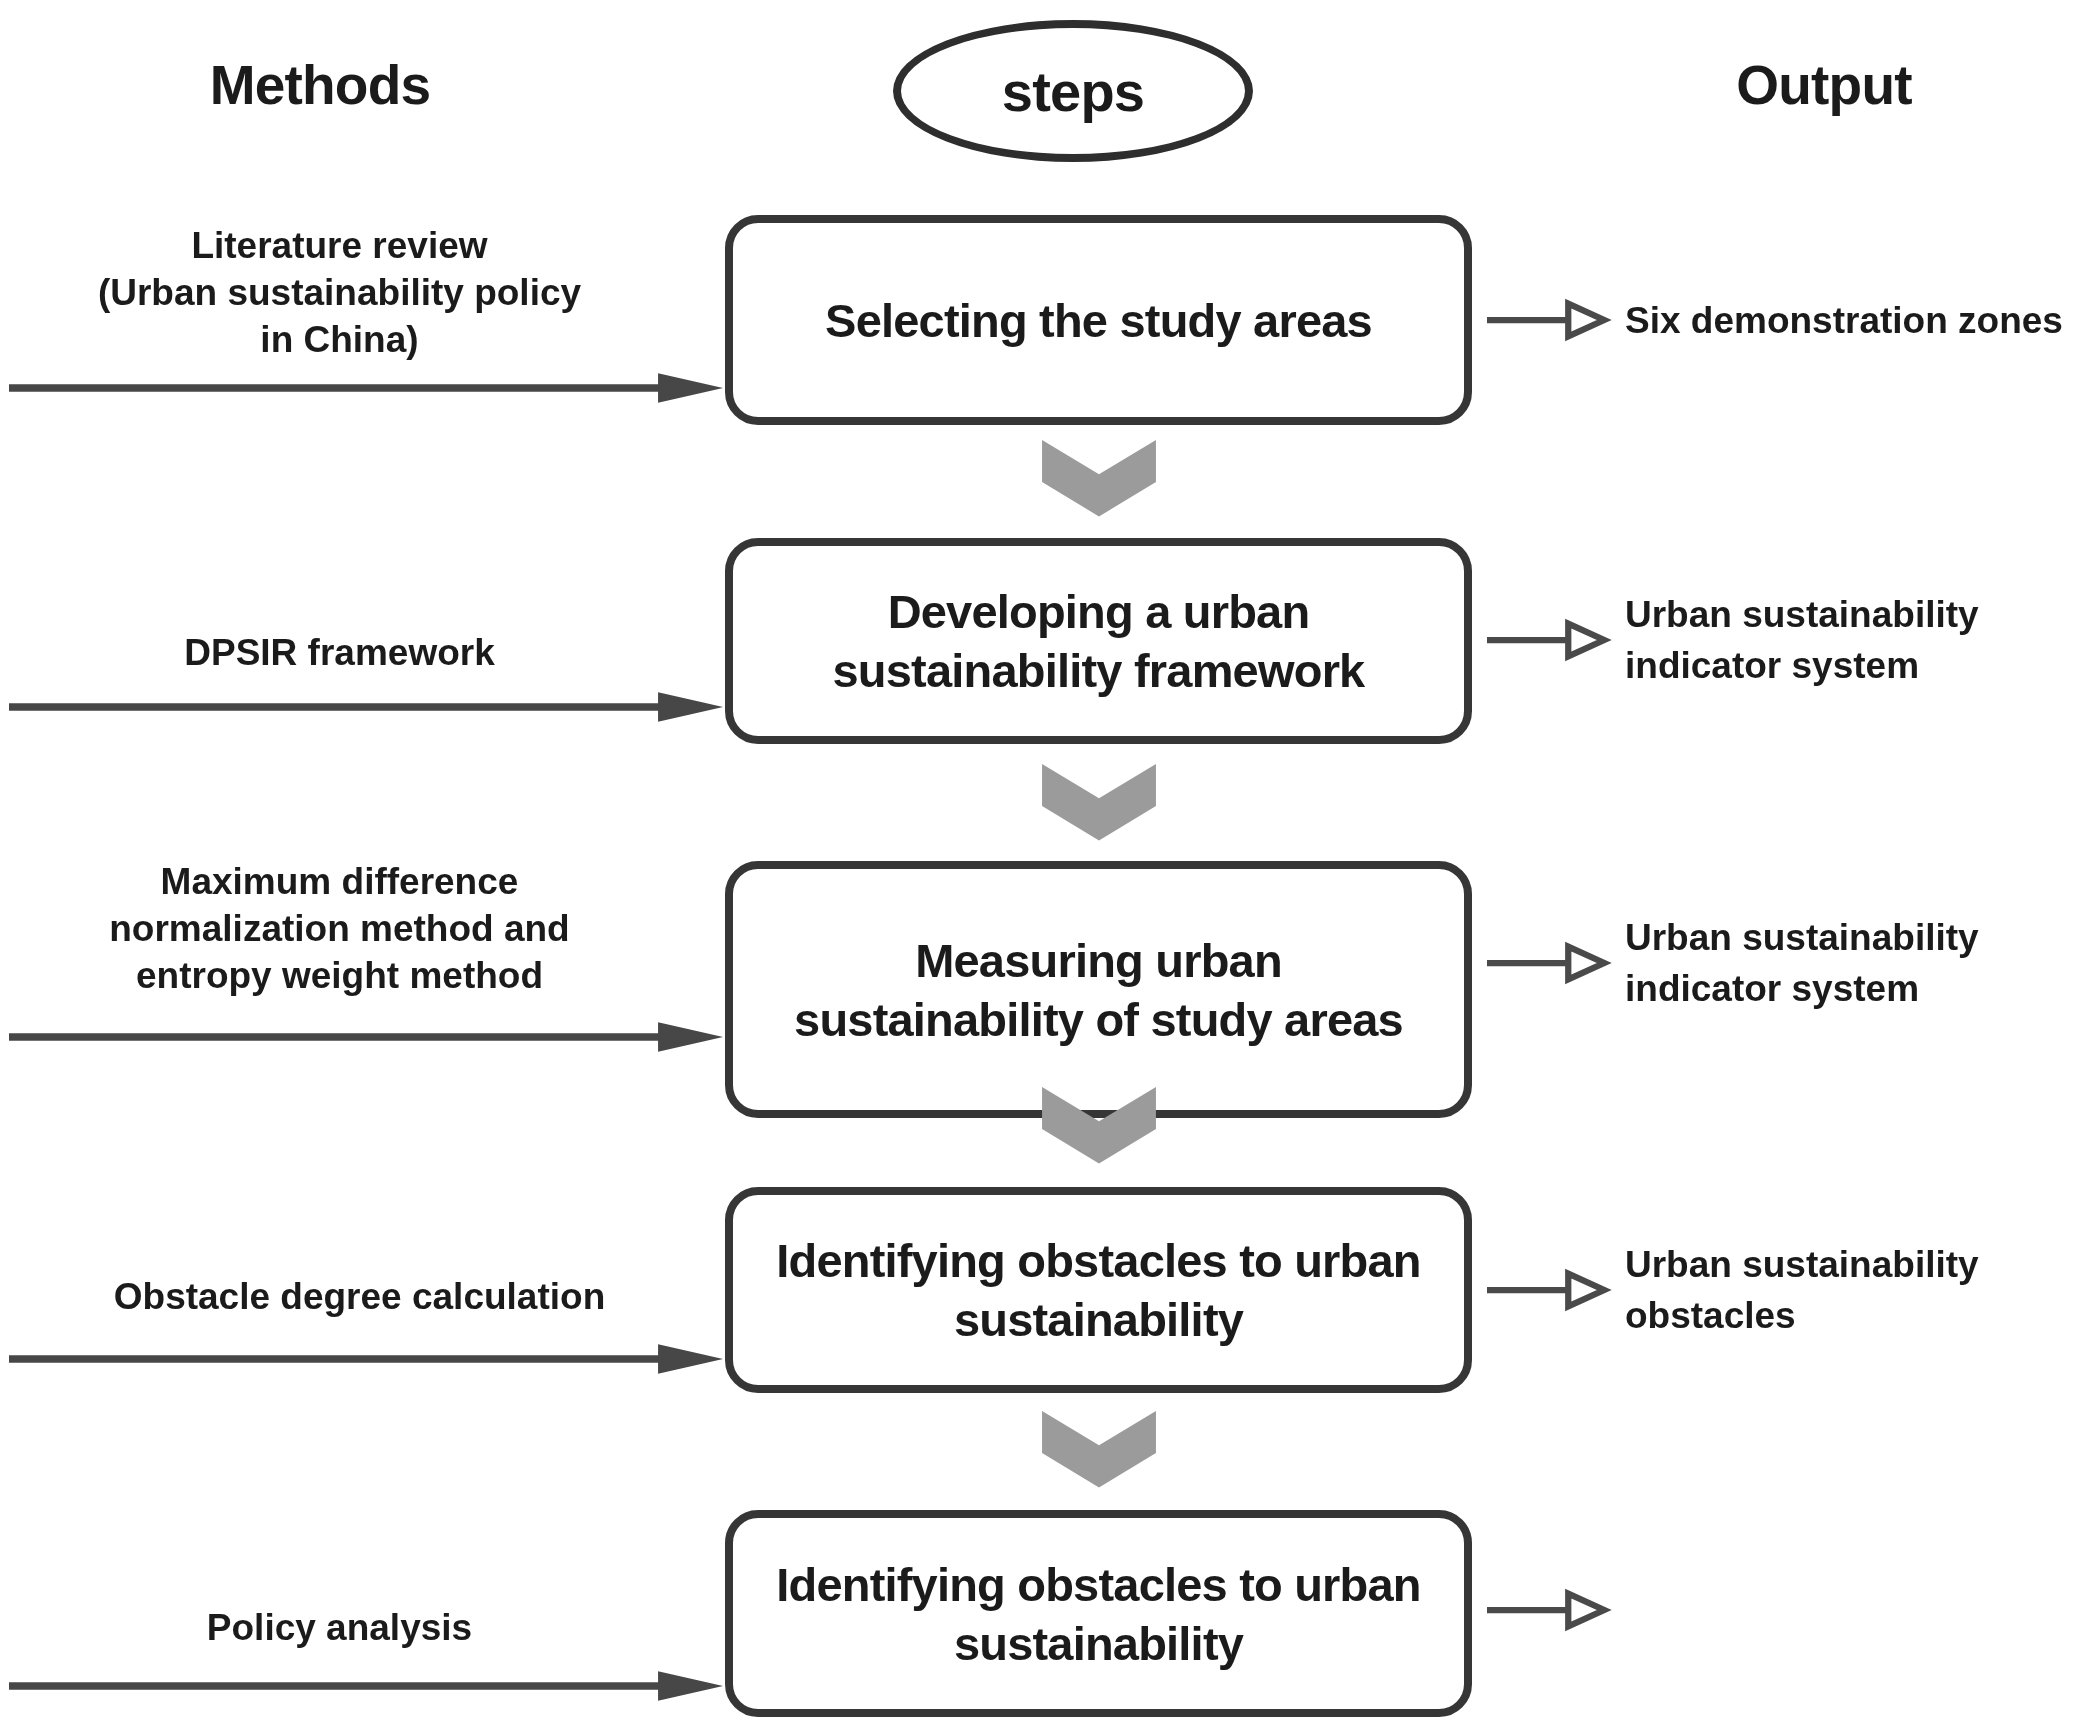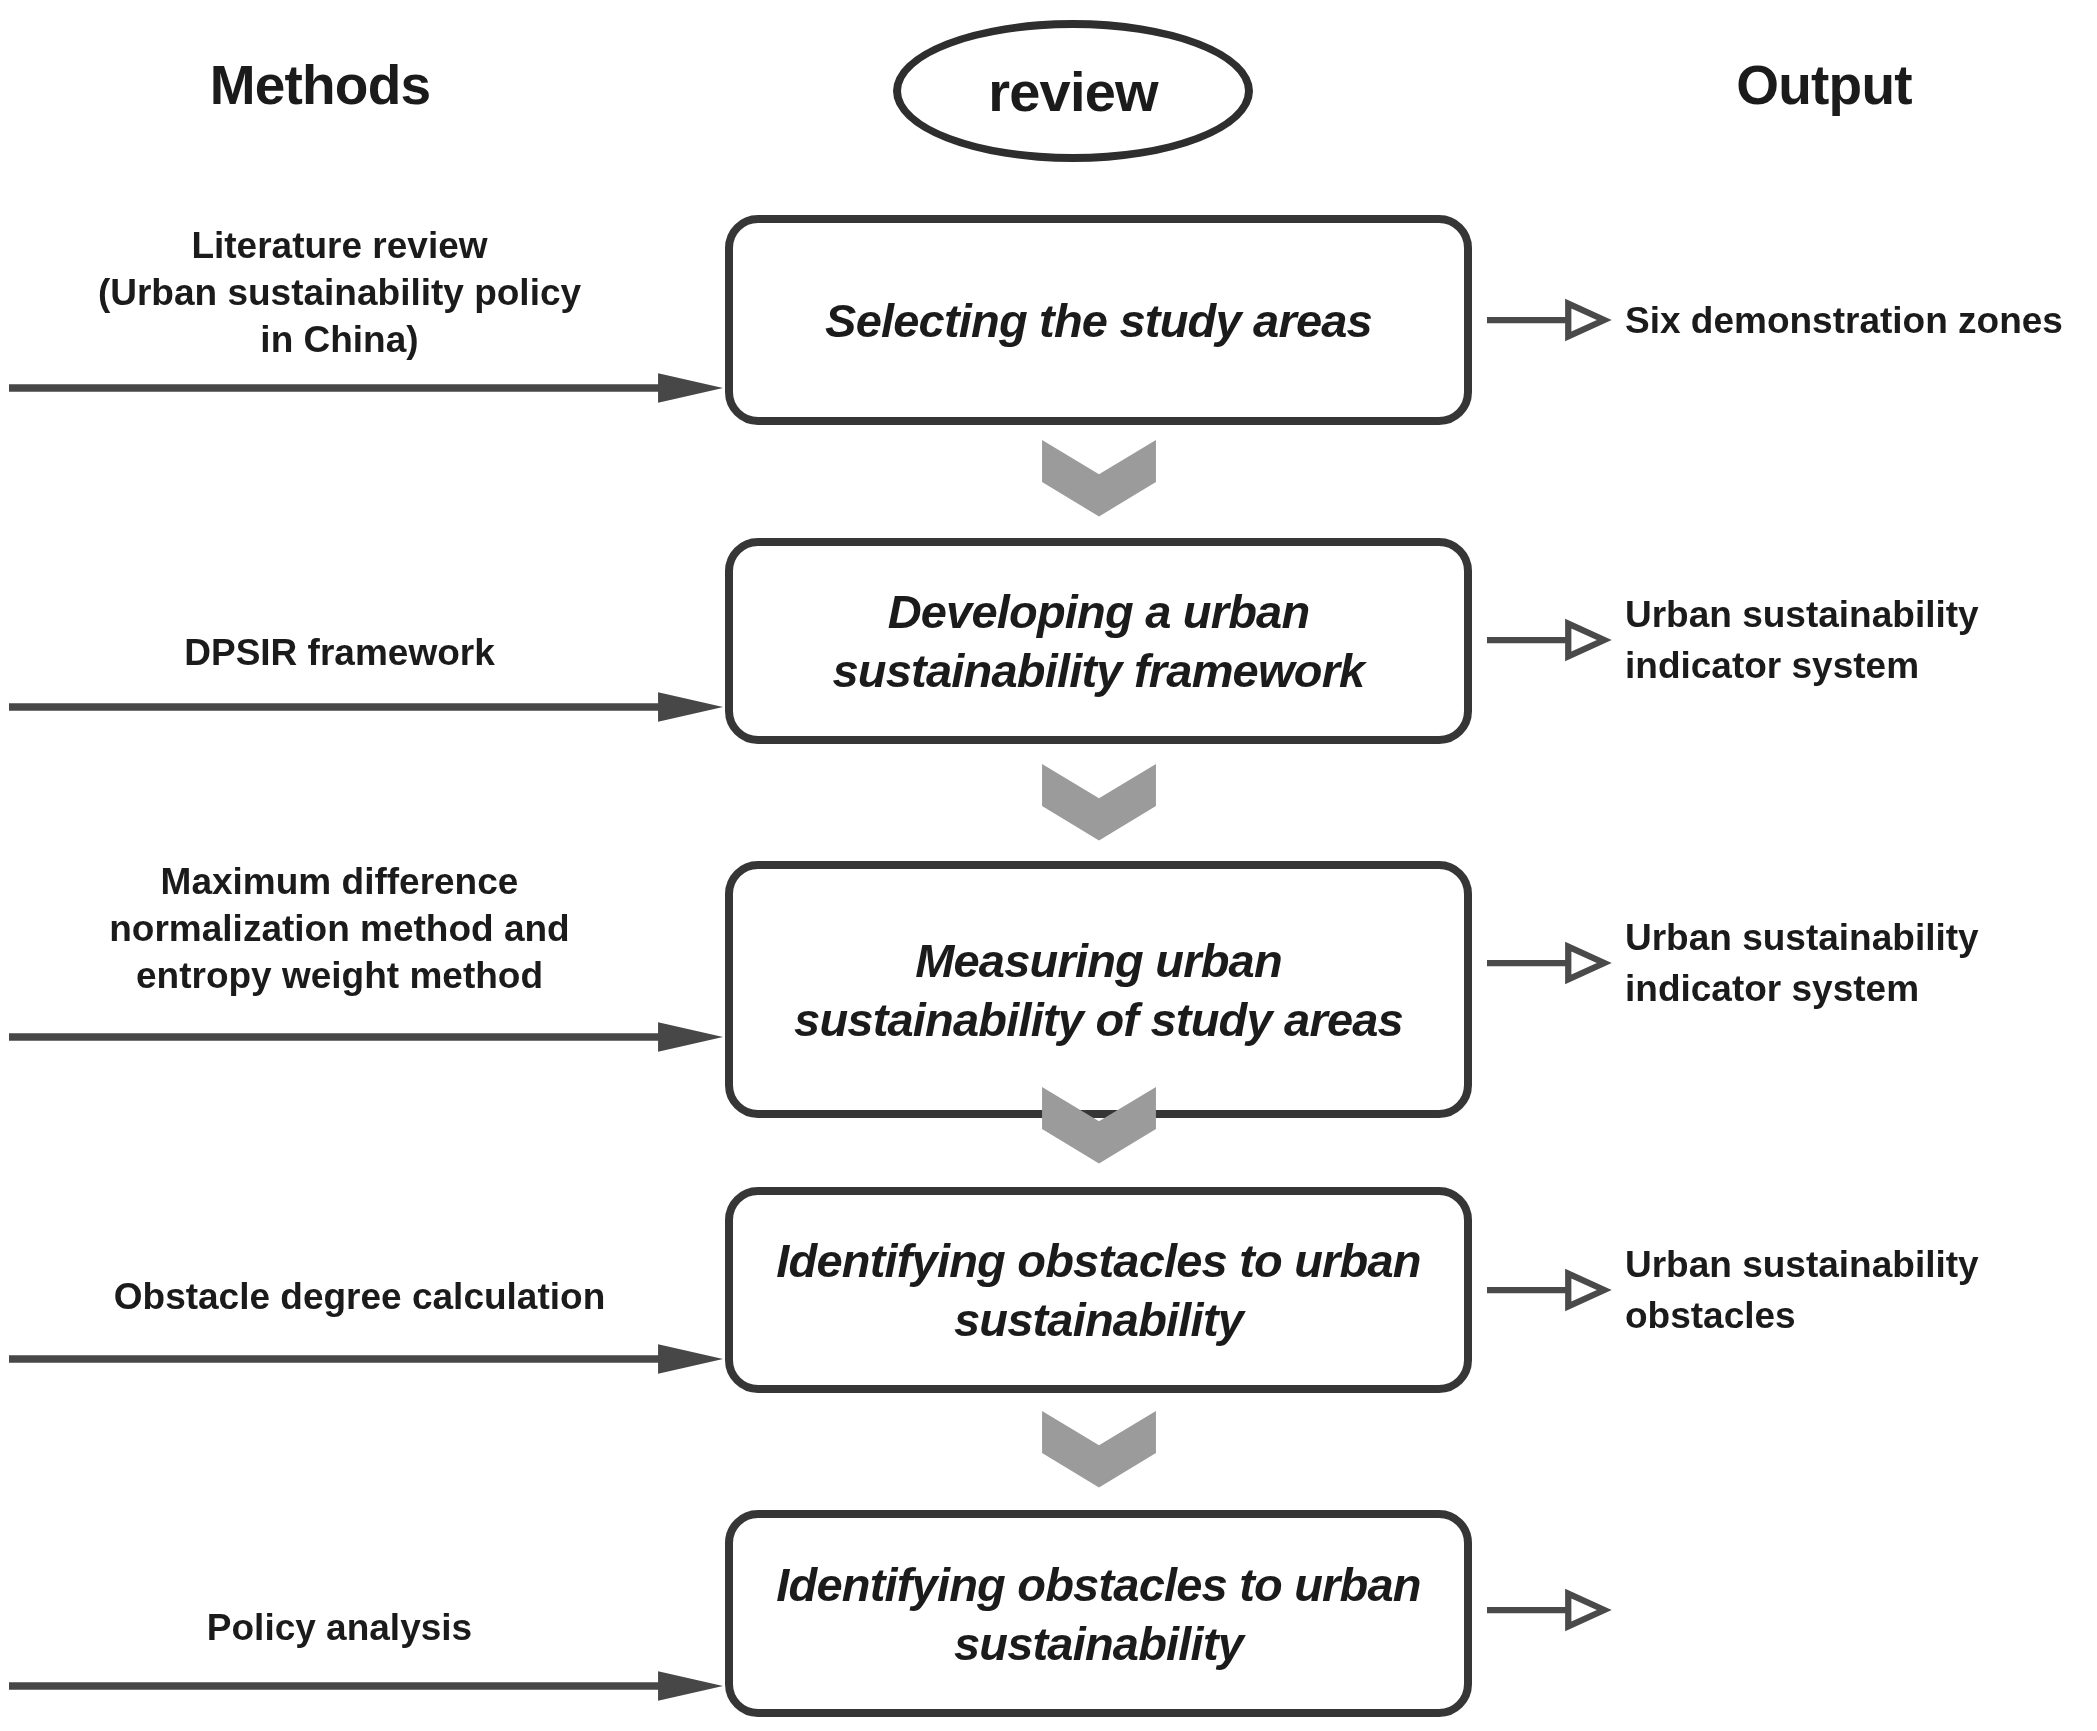--- a/index.html
+++ b/index.html
@@ -57,21 +57,20 @@
     border-radius:33px;
     background:var(--c-background);
     display:flex;align-items:center;justify-content:center;
     text-align:center;
   }
   .stepbox .steptext{
     font-size:47px;line-height:59px;
     white-space:pre-line;
     letter-spacing:-0.8px;
     padding:0 15.6px;
-    font-style:italic;
   }
   .oarrow{position:absolute;left:1487px;transform:translateY(-50%);}
   .oarrow .shaft{stroke:var(--c-output-arrow);stroke-width:8;}
   .oarrow .head{fill:var(--c-background);stroke:var(--c-output-arrow);stroke-width:8;stroke-linejoin:miter;}
   .output{
     position:absolute;
     left:1625px;width:472px;
     text-align:left;
     font-size:37px;line-height:51px;
     white-space:pre-line;
@@ -81,21 +80,21 @@
   .chevron polygon{fill:var(--c-chevron);}
 </style>
 </head>
 <body>
 
 <div id="canvas">
 
   <div class="hdr" style="left:47px;top:55px;width:546px;">Methods</div>
 
   <div class="ellipse">
-    <span class="hdr-in">review</span>
+    <span class="hdr-in">steps</span>
   </div>
 
   <div class="hdr" style="left:1590px;top:55px;width:468px;">Output</div>
 
   <div class="method" style="top:292px;">Literature review
 (Urban sustainability policy
 in China)</div>
 
   <svg class="marrow" style="top:388px;" width="720" height="34" viewBox="0 0 924 44">
     <line class="shaft" x1="0" y1="22" x2="848" y2="22"></line>

